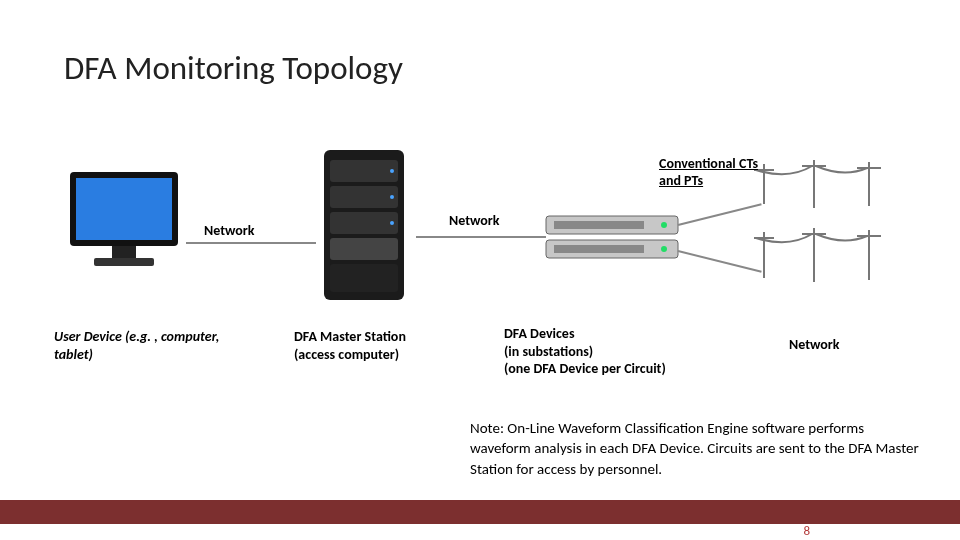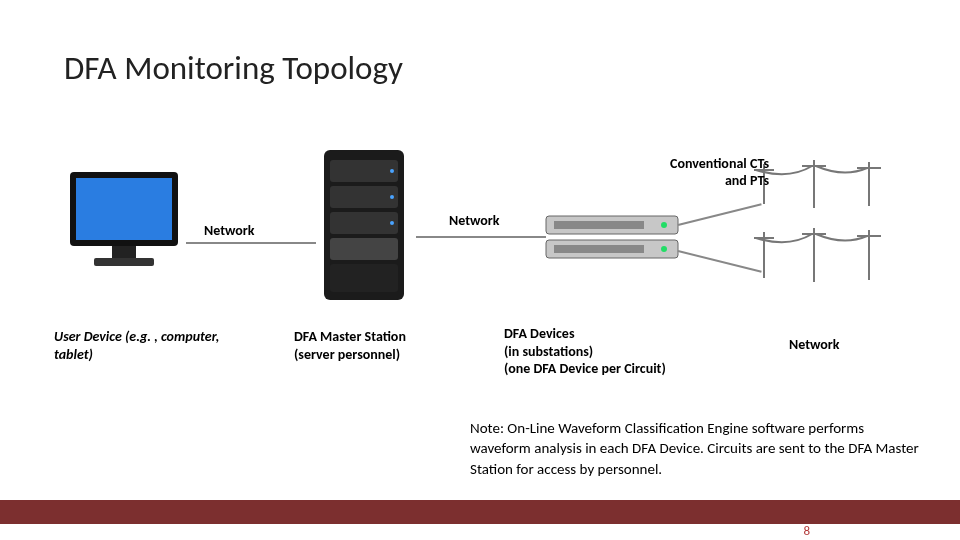--- a/index.html
+++ b/index.html
@@ -3,21 +3,21 @@
 <meta charset="utf-8">
 <style>
   * { margin: 0; padding: 0; box-sizing: border-box; }
   html, body { width: 960px; height: 540px; font-family: Calibri, Arial, sans-serif; background: #fff; color: #000; }
   .slide { position: relative; width: 828px; height: 540px; }
   .title { position: absolute; left: 64px; top: 48px; font-size: 33px; font-weight: 400; color: #222; }
   .diagram { position: absolute; left: 64px; top: 150px; width: 840px; height: 250px; }
   .node { position: absolute; text-align: center; }
   .node-label { font-size: 14px; font-weight: 700; line-height: 1.25; margin-top: 6px; display: block; }
   .link-label { position: absolute; font-size: 14px; font-weight: 700; }
-  .cts-label { position: absolute; font-size: 14px; font-weight: 700; text-align: right; line-height: 1.2; }
+  .cts-label { position: absolute; font-size: 14px; font-weight: 700; text-align: left; line-height: 1.2; text-decoration: underline; }
   .note { position: absolute; left: 470px; top: 418px; width: 450px; font-size: 15px; line-height: 1.35; }
   .note .u { }
   .footer-bar { position: absolute; left: 0; bottom: 16px; width: 960px; height: 24px; background: #7c2f2f; }
   .page-num { position: absolute; right: 18px; bottom: 2px; font-size: 13px; color: #b33a3a; }
   
   .monitor svg, .server svg, .dev svg, .pole svg { display: block; }
   .conn { position: absolute; height: 2px; background: #888; }
 </style>
 </head>
 <body>
@@ -93,21 +93,21 @@
     <div class="conn" style="left:352px; top:86px; width:130px;"></div>
     <div class="conn" style="left:614px; top:74px; width:86px; transform: rotate(-14deg); transform-origin:left center;"></div>
     <div class="conn" style="left:614px; top:100px; width:86px; transform: rotate(14deg); transform-origin:left center;"></div>
 
     <div class="link-label" style="left:140px; top:72px;">Network</div>
     <div class="link-label" style="left:385px; top:62px;">Network</div>
 
     <div class="cts-label" style="left:595px; top:6px; width:110px;">Conventional CTs and PTs</div>
 
     <span class="node-label" style="position:absolute; left:-10px; top:172px; width:170px;font-style:italic;">User Device (e.g. , computer, tablet)</span>
-    <span class="node-label" style="position:absolute; left:230px; top:172px; width:150px;">DFA Master Station (server personnel)</span>
+    <span class="node-label" style="position:absolute; left:230px; top:172px; width:150px;">DFA Master Station (access computer)</span>
     <span class="node-label" style="position:absolute; left:440px; top:148px; width:210px; white-space:pre-line;margin-top:27px;">DFA Devices
 (in substations)
 (one DFA Device per Circuit)</span>
     <span class="node-label" style="position:absolute; left:725px; top:180px; width:90px;">Network</span>
 
   </div>
 
   <div class="note">
     <span class="u">Note</span><span>: On-Line Waveform Classification Engine software performs waveform analysis in each DFA Device. Circuits are sent to the DFA Master Station for access by personnel.</span>
   </div>

